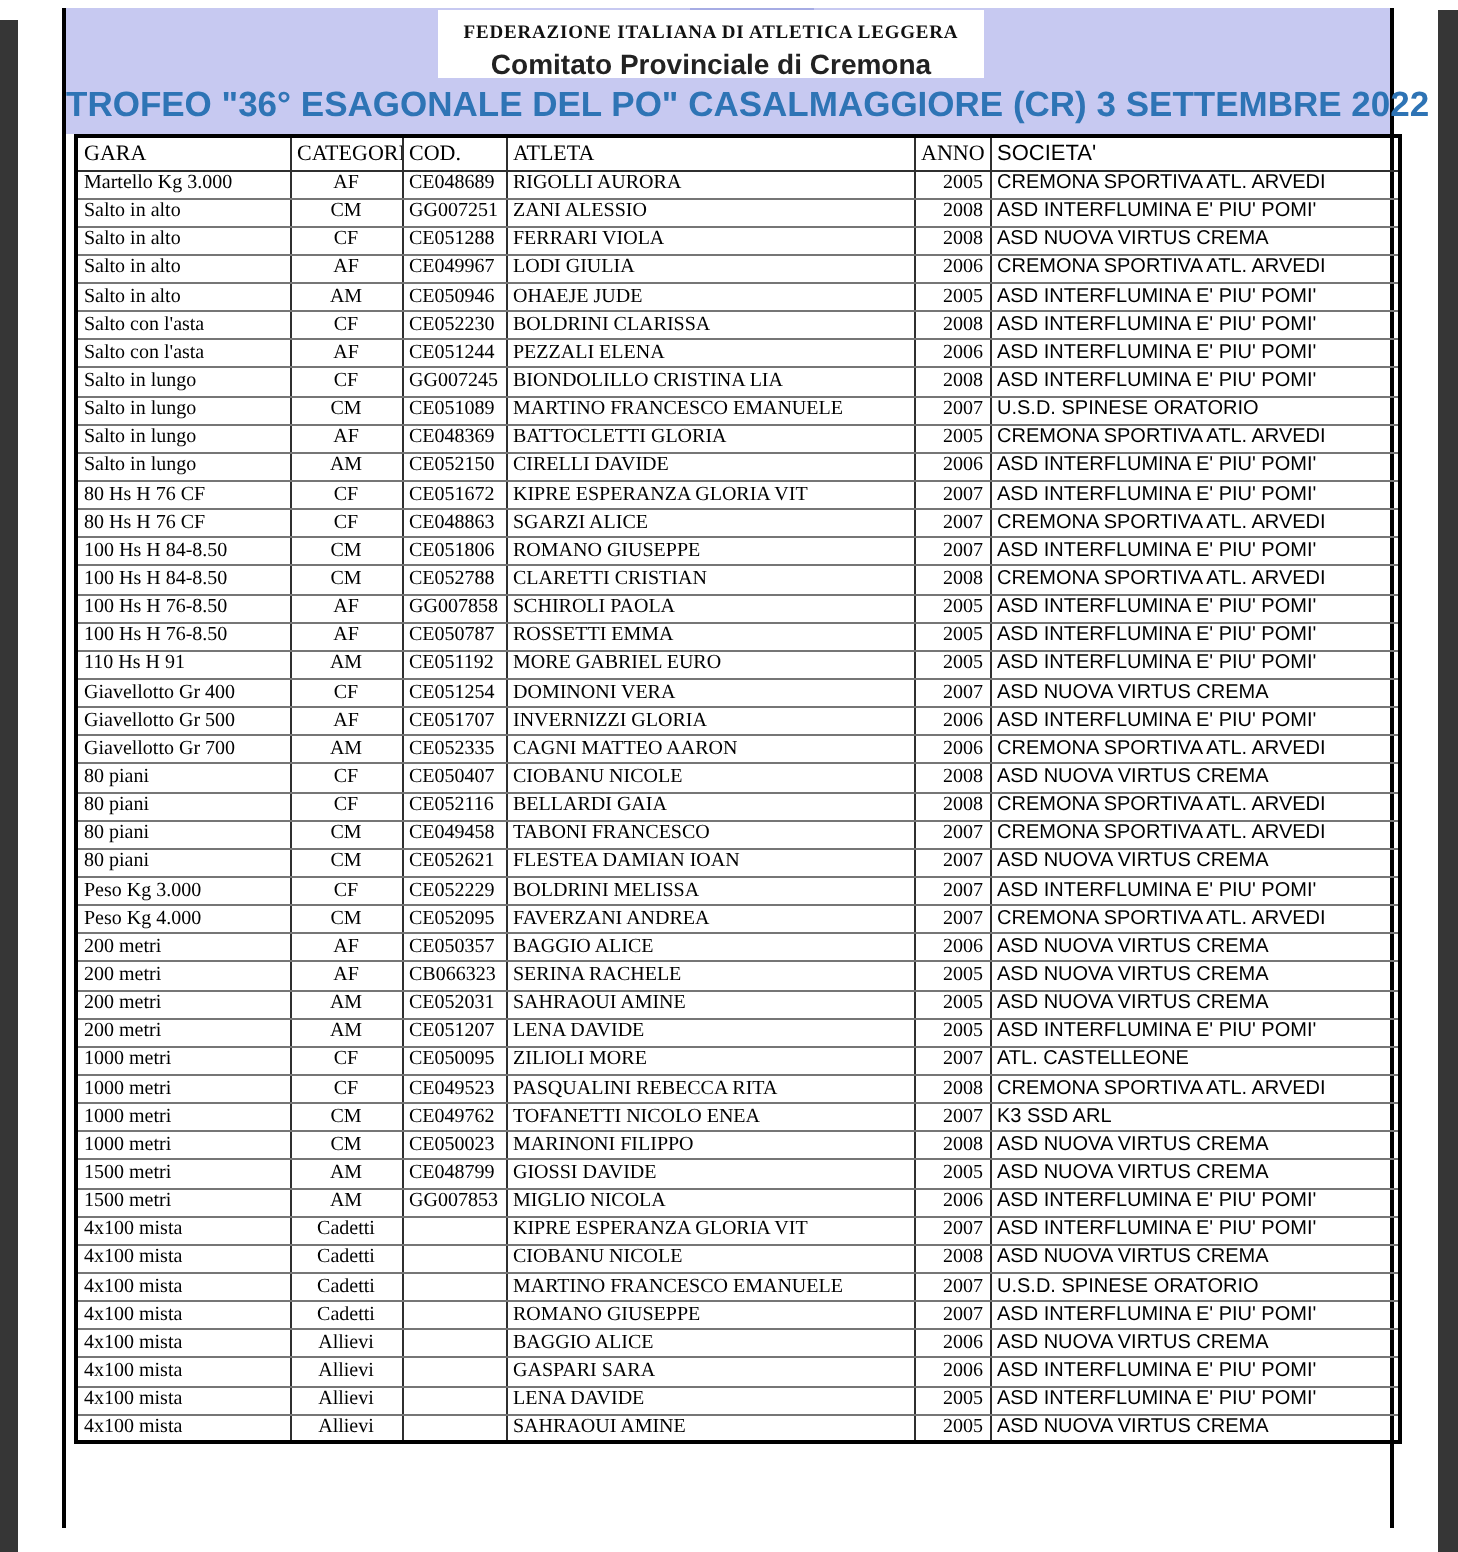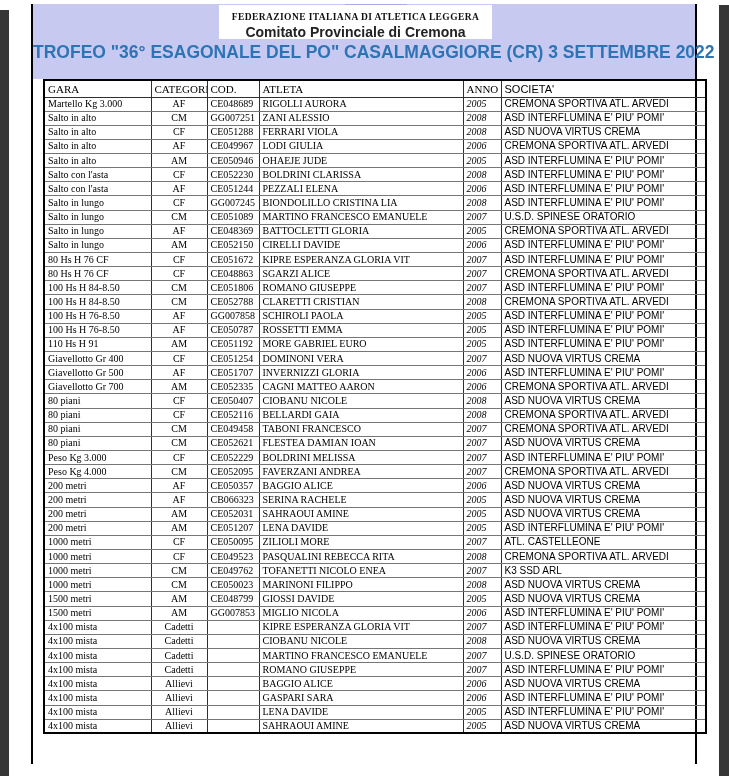--- a/index.html
+++ b/index.html
@@ -12,21 +12,21 @@
   .frame-left{left:0;top:10px;width:9px;height:766px;}
   .frame-right{right:0;top:5px;width:10px;height:771px;}
 
   .page{
     position:absolute;left:31px;top:4px;width:666px;height:760px;
     border-left:2px solid #000;border-right:2px solid #000;
     background:#fff;box-sizing:border-box;
   }
 
   .band{
-    position:relative;height:75px;background:#c7c9f1;
+    position:relative;height:63px;background:#c7c9f1;
   }
   .logo-remnant{
     position:absolute;left:312px;top:0;width:62px;height:3px;
     background:#8a93d8;opacity:.55;
   }
   .fed-box{
     position:absolute;left:186px;top:1px;width:273px;height:34px;
     background:#ffffff;text-align:center;box-sizing:border-box;padding-top:7px;
   }
   .fed1{
@@ -37,40 +37,40 @@
     font-family:"Liberation Sans", sans-serif;font-weight:bold;
     font-size:14px;color:#222;margin-top:2px;white-space:nowrap;
   }
   .event-title{
     position:absolute;left:0;right:0;top:38px;text-align:center;
     font-family:"Liberation Sans", sans-serif;font-weight:bold;
     font-size:17.5px;color:#2e74b5;white-space:nowrap;
   }
 
   table.entries{
-    margin-left:10px;width:662px;border-collapse:collapse;table-layout:fixed;
+    margin-left:4px;width:662px;border-collapse:collapse;table-layout:fixed;
     border:2px solid #000;
   }
   table.entries th, table.entries td{
     border:1px solid #767676;
     border-left-color:#2f2f2f;border-right-color:#2f2f2f;
     padding:0 3px;box-sizing:border-box;
     white-space:nowrap;overflow:hidden;
     color:#000;
   }
   table.entries th{
     height:17px;font-weight:normal;font-size:11px;text-align:left;
     border-bottom-color:#2f2f2f;
   }
   table.entries td{
     height:14.15px;font-size:10px;line-height:12px;
   }
   th.c5{font-family:"Liberation Sans", sans-serif;font-size:10.5px;}
   td.c1{text-align:center;}
-  td.c4{text-align:left;font-style:italic;}
+  td.c4{text-align:right;}
   td.c5{font-family:"Liberation Sans", sans-serif;font-size:9.5px;}
 </style>
 </head>
 <body>
 
 <div class="frame frame-left"></div>
 <div class="frame frame-right"></div>
 
 <div class="page">
   <div class="band">

